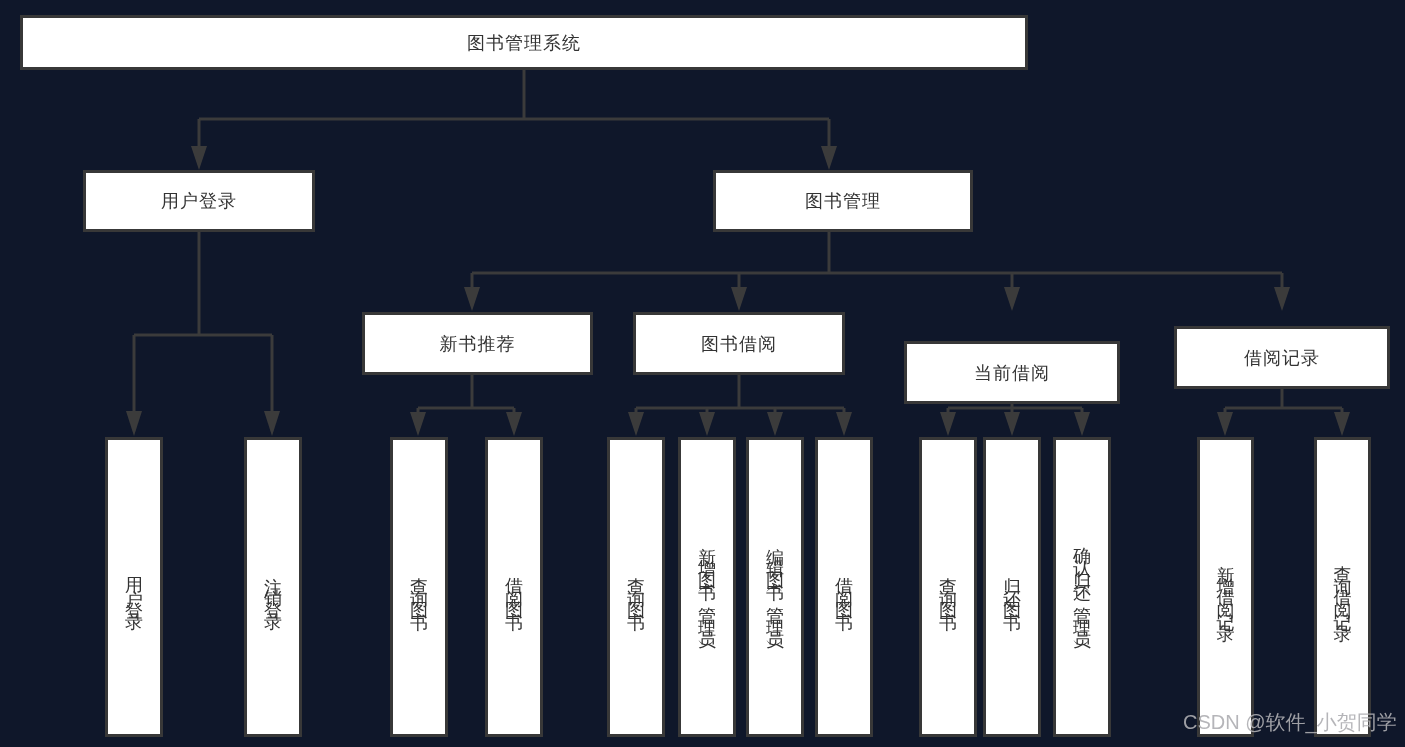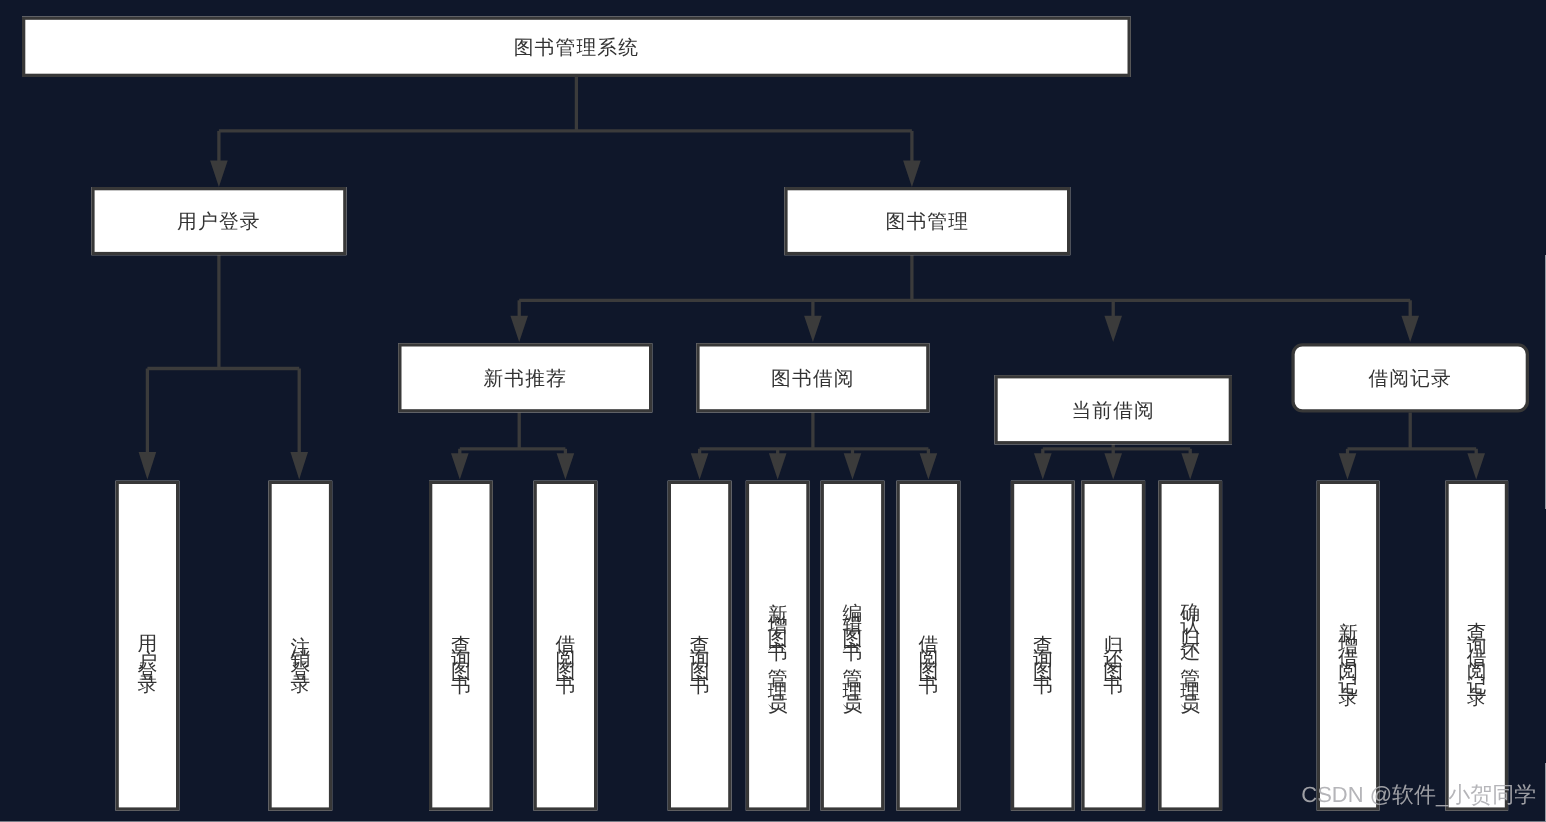--- a/index.html
+++ b/index.html
@@ -33,21 +33,21 @@
   }
   
   #n-root{left:20px;top:15px;width:1008px;height:55px;}
   
   #n-user-login{left:83px;top:170px;width:232px;height:62px;}
   #n-book-mgmt{left:713px;top:170px;width:260px;height:62px;}
   
   #n-new-book{left:362px;top:312px;width:231px;height:63px;}
   #n-borrowing{left:633px;top:312px;width:212px;height:63px;}
   #n-current{left:904px;top:312px;width:216px;height:63px;margin-top:29px;}
-  #n-records{left:1174px;top:312px;width:216px;height:63px;border-radius:10px;}
+  #n-records{left:1174px;top:326px;width:216px;height:63px;}
   
   .leaf{top:437px;width:58px;height:300px;}
   #l-g1-0{left:105px;} #l-g1-1{left:244px;}
   #l-g2-0{left:390px;} #l-g2-1{left:485px;}
   #l-g3-0{left:607px;} #l-g3-1{left:678px;} #l-g3-2{left:746px;} #l-g3-3{left:815px;}
   #l-g4-0{left:919px;} #l-g4-1{left:983px;} #l-g4-2{left:1053px;}
   #l-g5-0{left:1197px;width:57px;} #l-g5-1{left:1314px;width:57px;}
   .watermark{
     position:absolute;
     left:1183px;top:709px;

